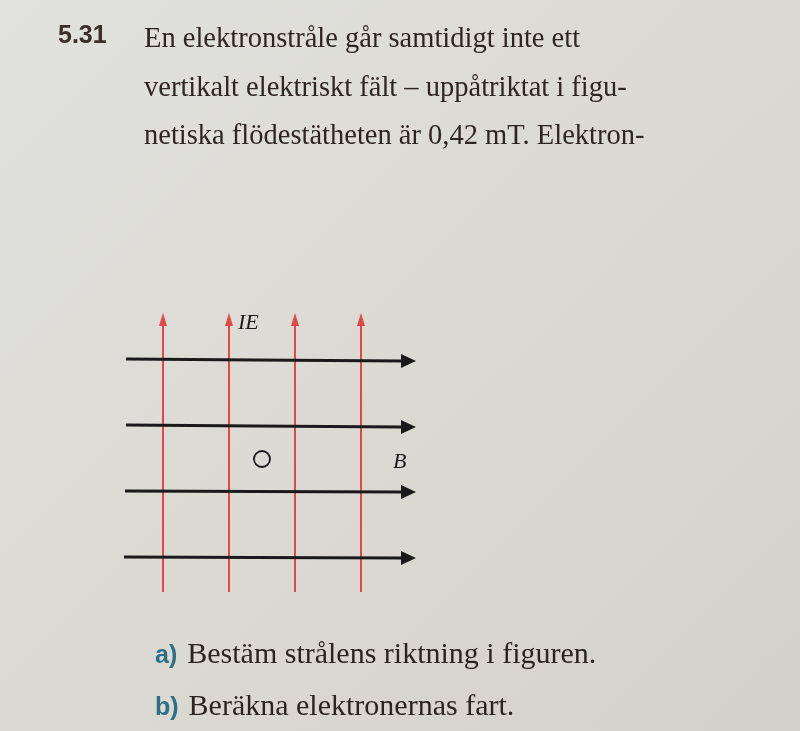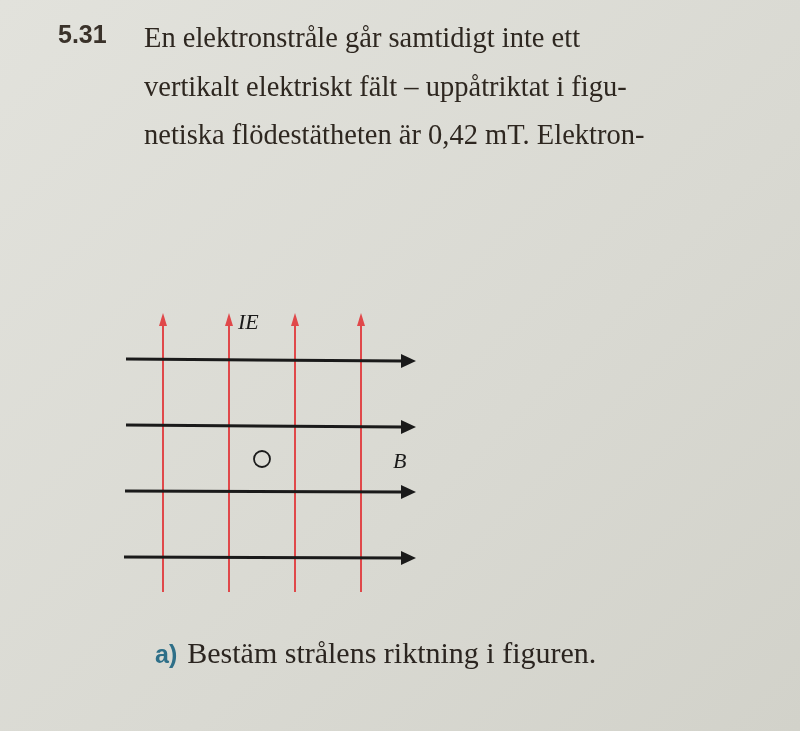--- a/index.html
+++ b/index.html
@@ -54,13 +54,16 @@
       </g>
       <circle cx="144" cy="159" r="8" fill="none" stroke="#1a1a1a" stroke-width="1.8"></circle>
       <text x="120" y="29" font-family="Liberation Serif, serif" font-style="italic" font-size="22" fill="#1a1a1a">IE</text>
       <text x="275" y="168" font-family="Liberation Serif, serif" font-style="italic" font-size="22" fill="#1a1a1a">B</text>
     </svg>
   </div>
 
   <div class="q qa">
     <span class="lbl">a)</span><span>Bestäm strålens riktning i figuren.</span>
   </div>
+  <div class="q qb">
+    <span class="lbl">b)</span><span>Beräkna elektronernas fart.</span>
+  </div>
 </div>
 
 </body></html>

